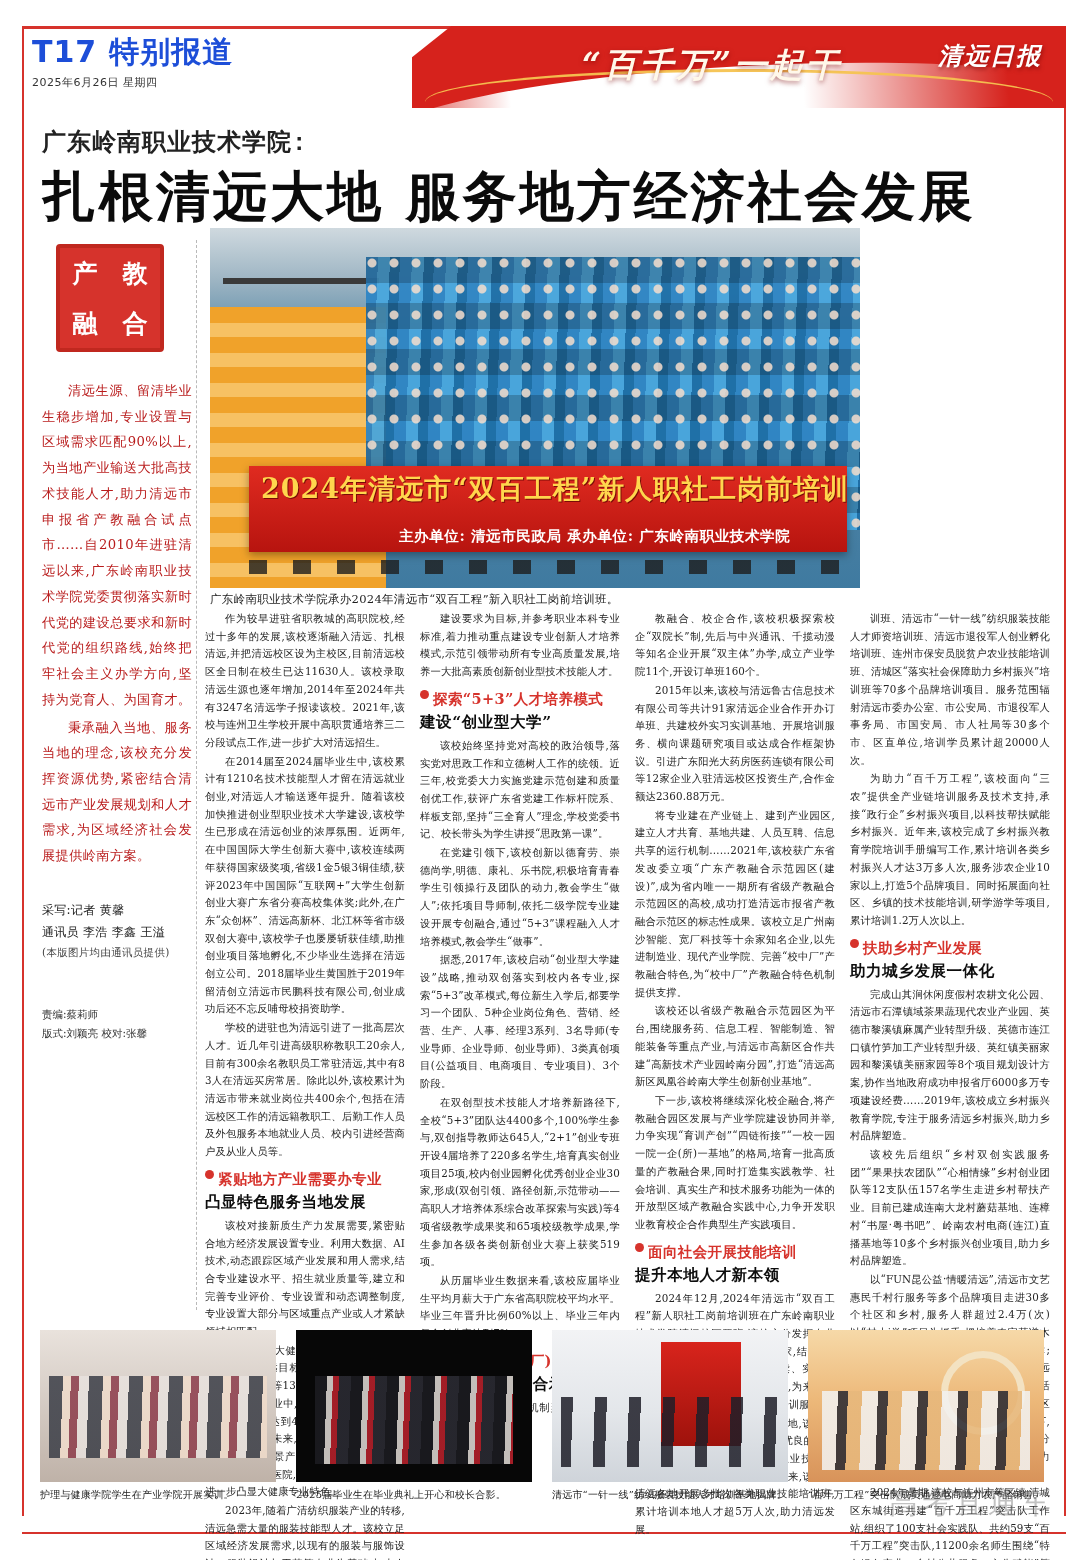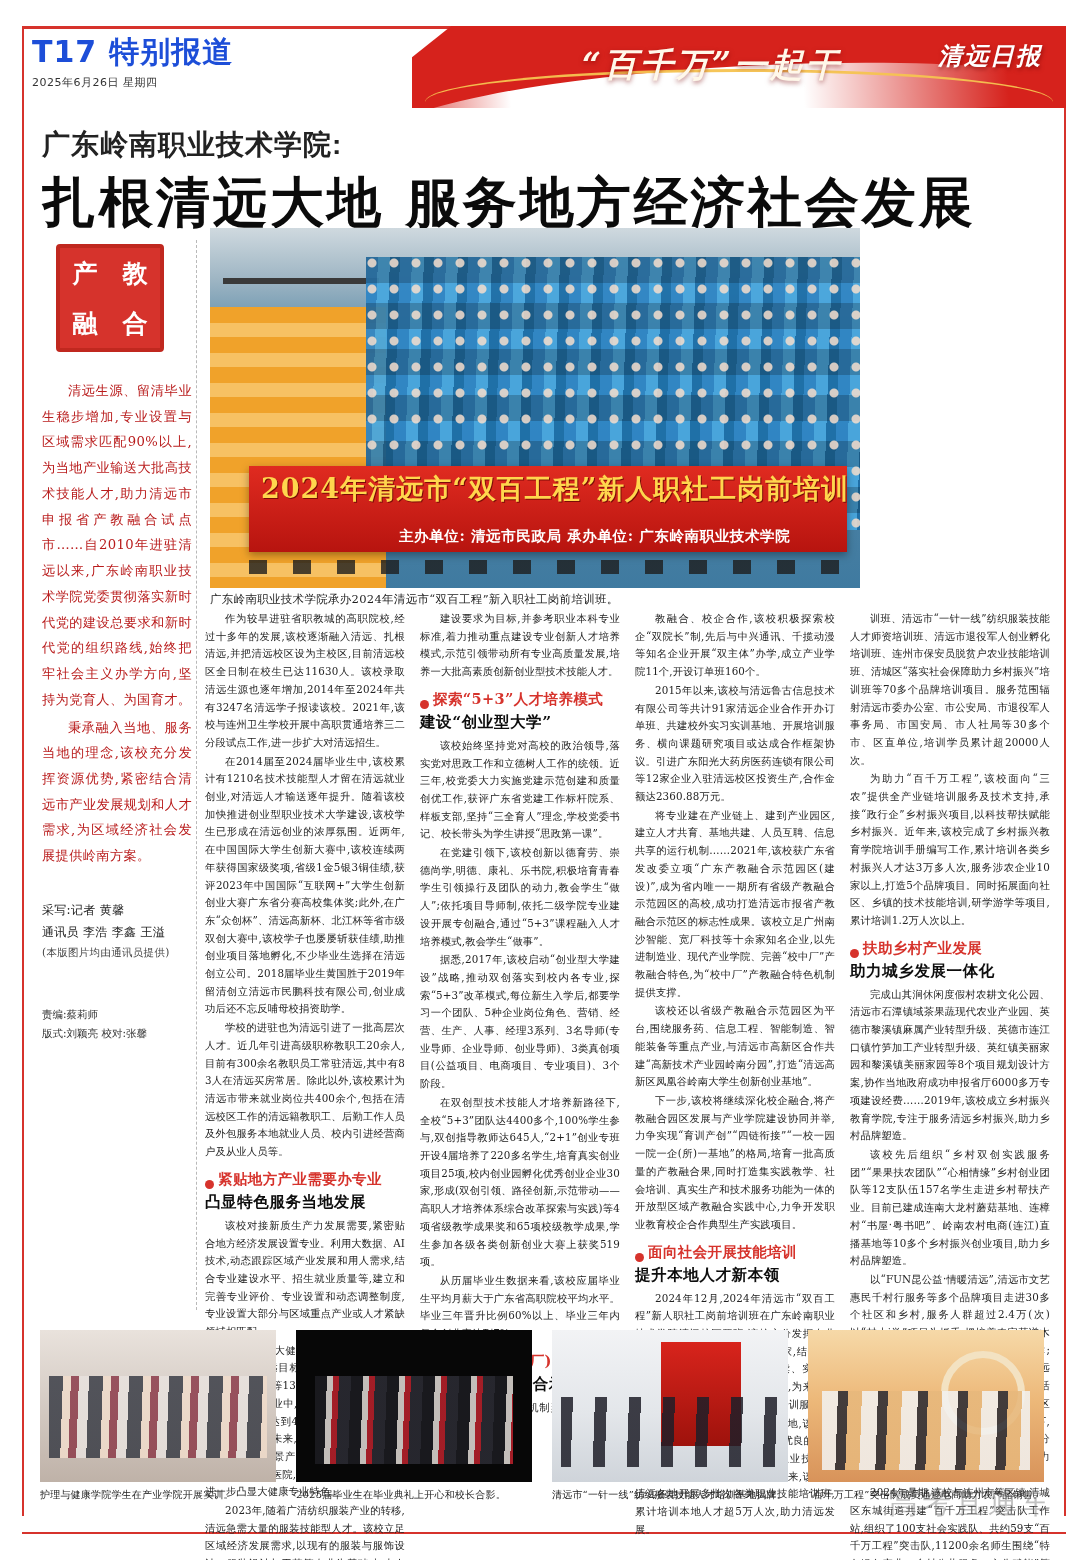--- a/index.html
+++ b/index.html
@@ -58,22 +58,22 @@
     font-family:"DejaVu Serif","Liberation Serif",serif;
     font-size:24px;font-weight:700;color:#ffffff;letter-spacing:2px;
     text-shadow:1px 2px 4px rgba(110,0,0,.6);font-style:italic;
     white-space:nowrap;
     margin-left:40px;
   }
 
   
   .headline-wrap{position:absolute;left:42px;top:126px;width:980px;}
   .shoulder{
-    font-family:Liberation Sans, sans-serif;
-    font-size:28px;font-weight:600;color:#222;letter-spacing:1px;
+    font-family:Liberation Mono, monospace;
+    font-size:24px;font-weight:600;color:#222;letter-spacing:1px;
   }
   .mainhead{
     margin-top:8px;
     font-family:"DejaVu Serif","Liberation Serif",serif;
     font-size:54px;font-weight:700;color:#0b0b0b;letter-spacing:3px;
     line-height:1.12;white-space:nowrap;
   }
 
   
   .rail{position:absolute;left:42px;top:240px;width:150px;}
@@ -152,21 +152,21 @@
   .body-text{
     font-family:"DejaVu Serif","Liberation Serif",serif;
     font-size:10.3px;line-height:1.72;color:#232323;text-align:justify;
     text-indent:20px;letter-spacing:.15px;margin:0 0 1px 0;
     word-break:break-all;
   }
   .sec-head{margin:9px 0 4px 0;}
   .sec-head .kicker{
     font-family:"DejaVu Serif","Liberation Serif",serif;
     font-size:14.5px;font-weight:700;color:#d6332c;letter-spacing:.4px;
-    display:flex;align-items:flex-end;gap:4px;white-space:nowrap;
+    display:flex;align-items:flex-start;gap:4px;white-space:nowrap;
   }
   .sec-head .bullet{
     width:9px;height:9px;border-radius:50%;background:#d6332c;display:inline-block;flex:none;
   }
   .sec-head .sub{
     margin-top:3px;
     font-family:"DejaVu Serif","Liberation Serif",serif;
     font-size:15.5px;font-weight:700;color:#0d0d0d;letter-spacing:.6px;white-space:nowrap;
   }
 

